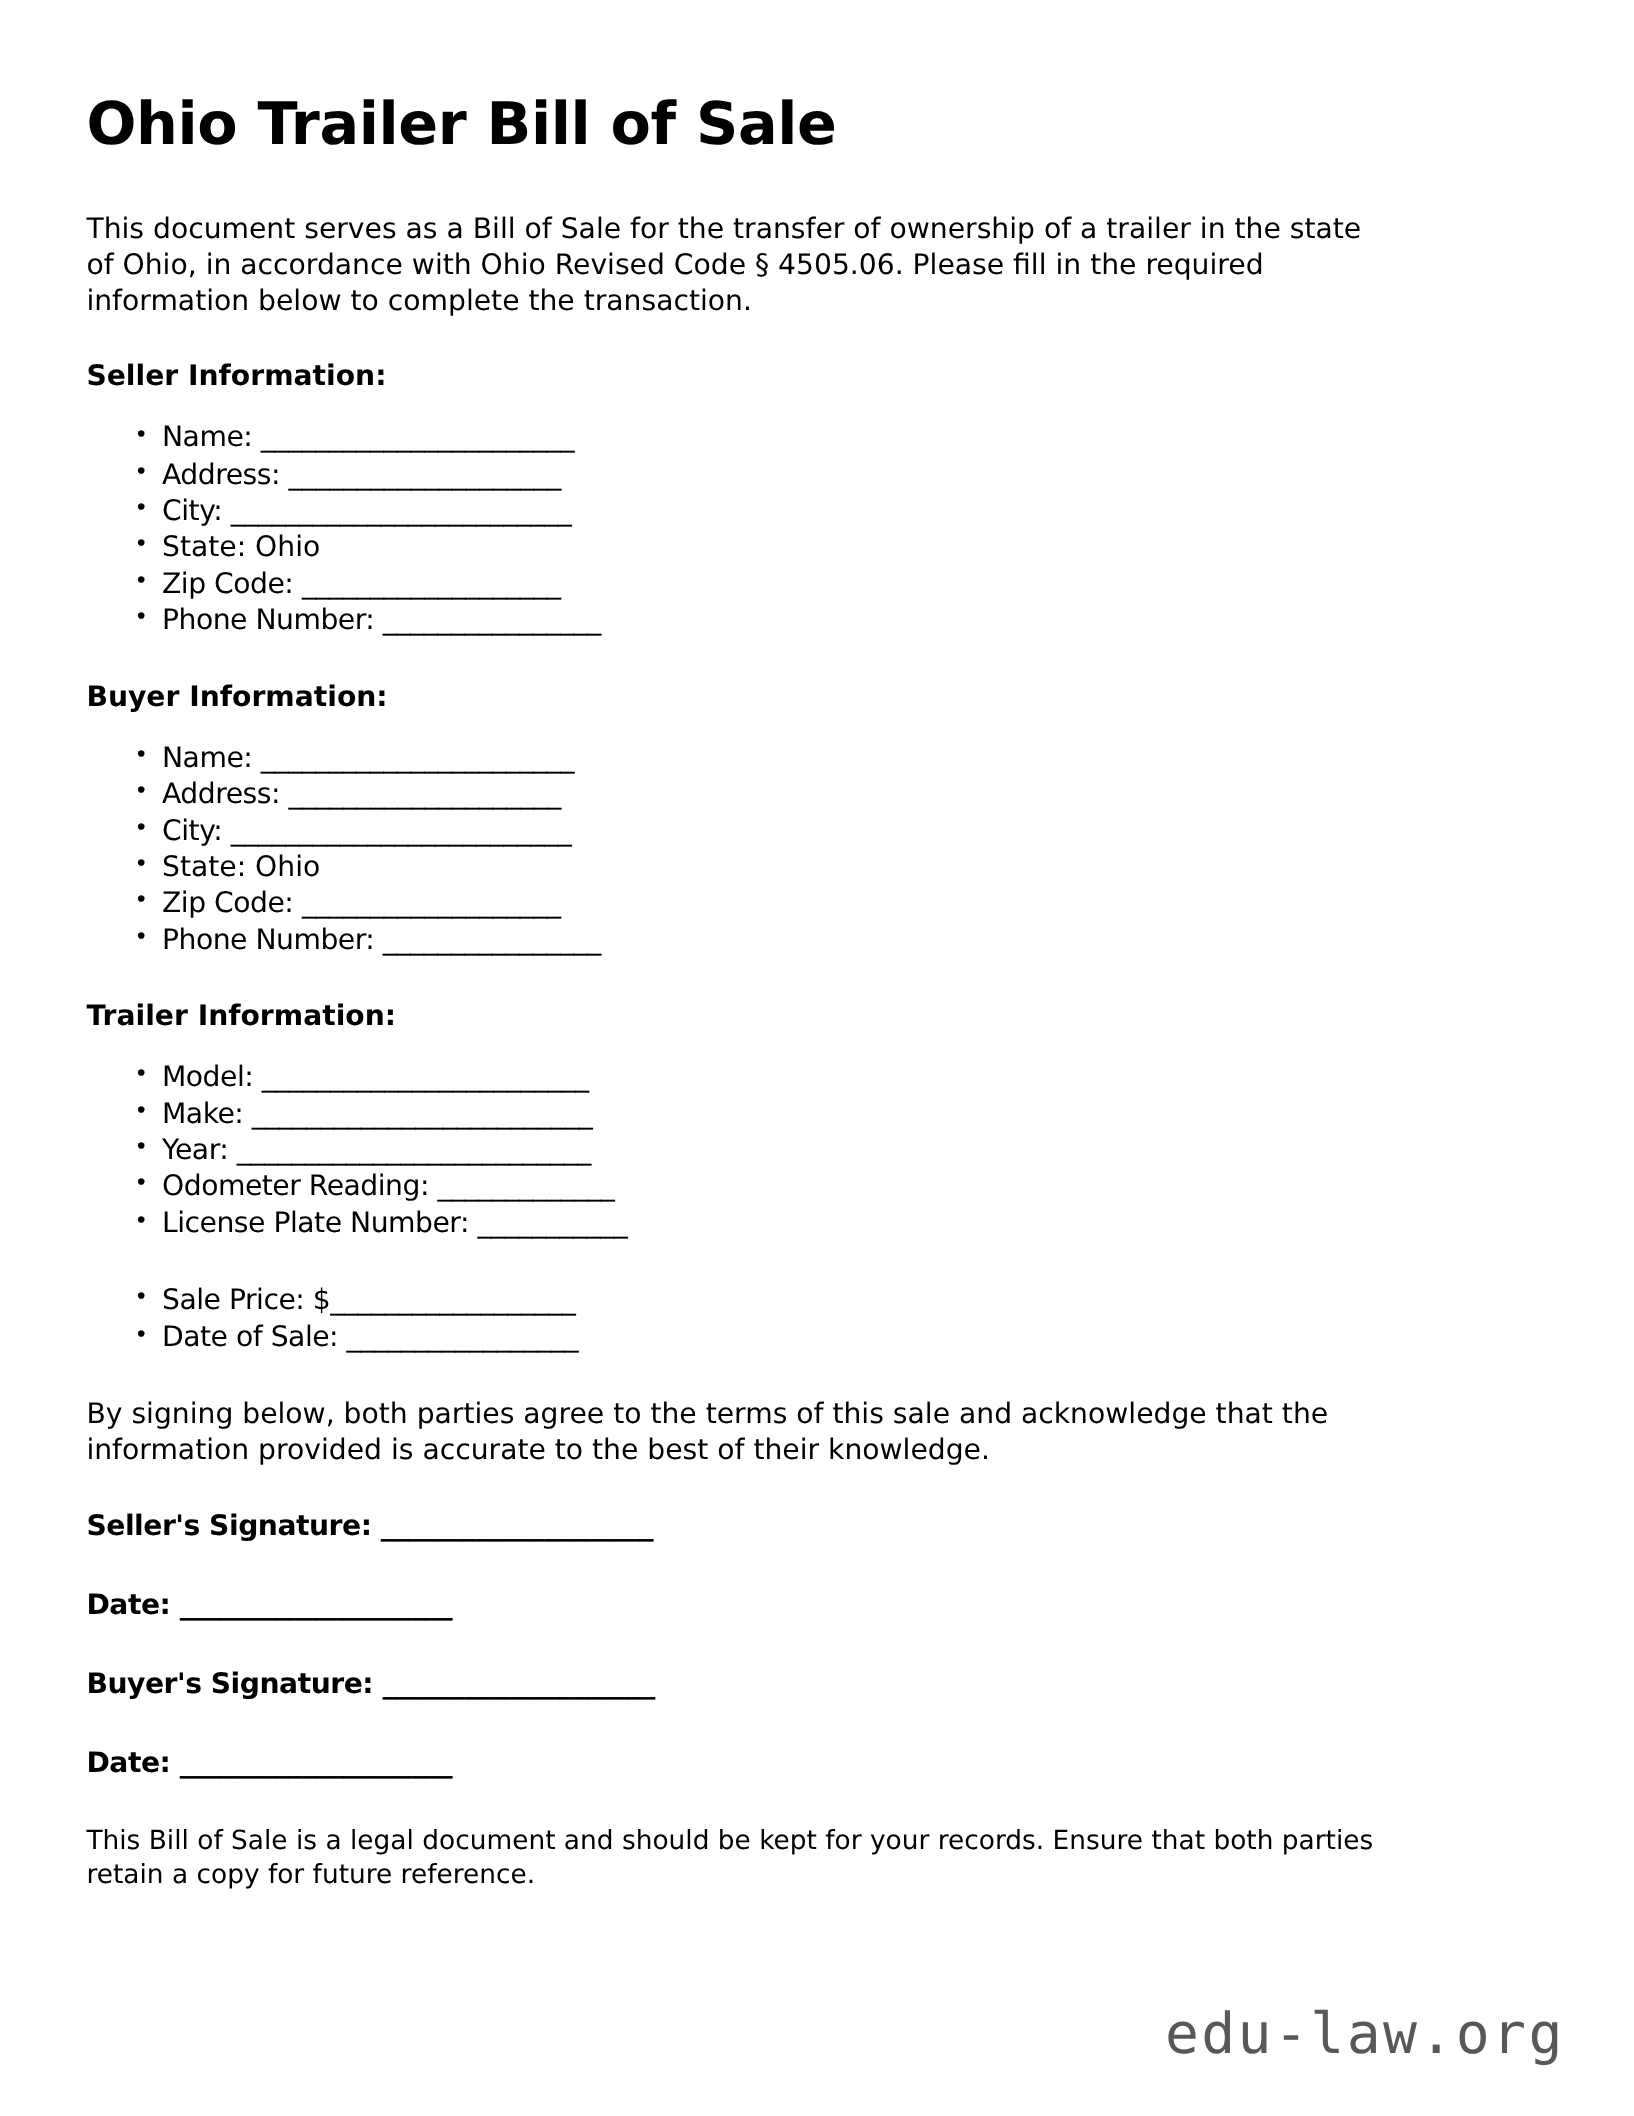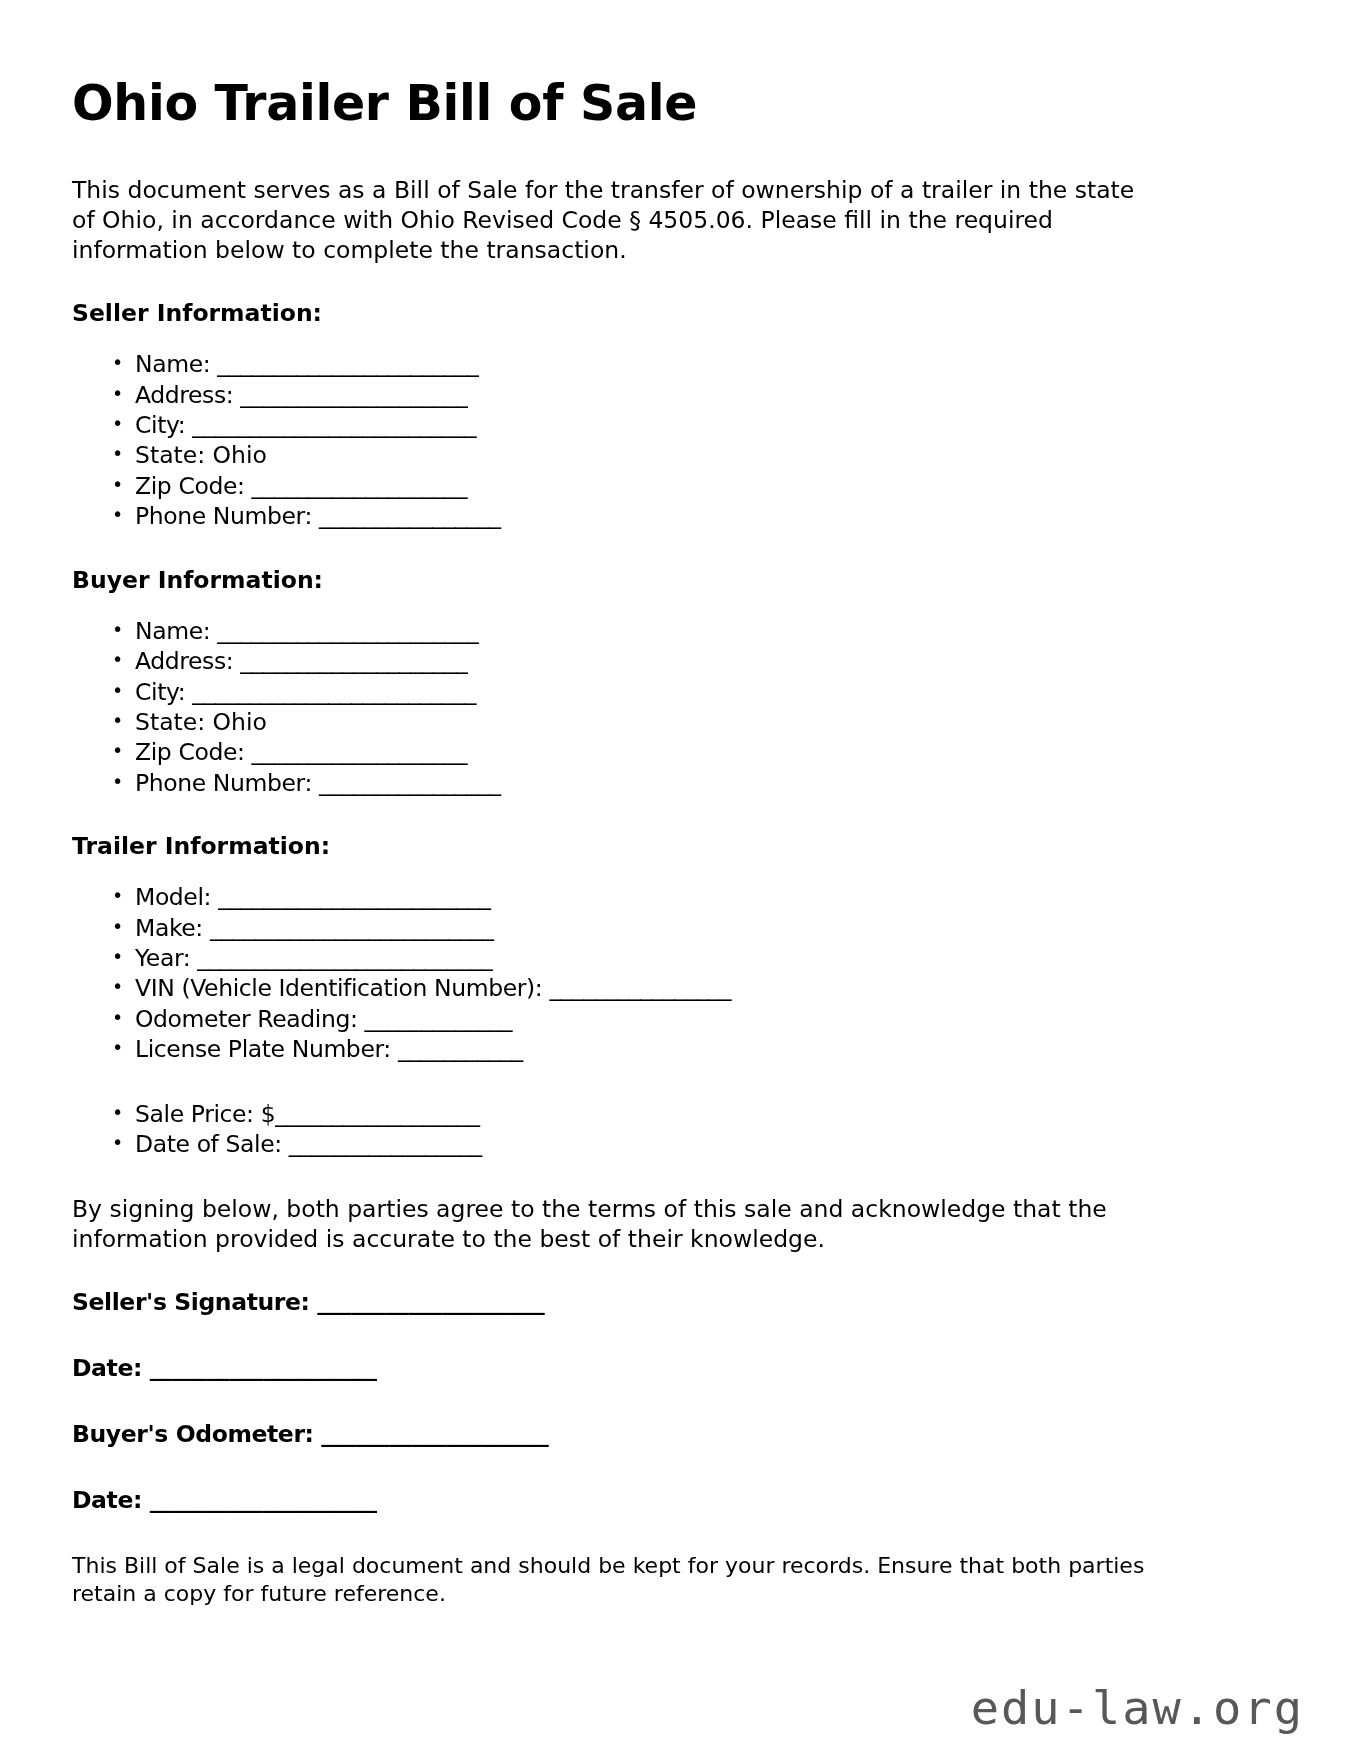--- a/index.html
+++ b/index.html
@@ -78,21 +78,21 @@
   .closing {
     font-size: 22px;
     line-height: 1.28;
     margin: 10px 0 0 0;
     color: #000;
     max-width: 1092px;
   }
   .watermark {
     position: absolute;
     right: 58px;
-    bottom: 28px;
+    bottom: 40px;
     font-family: "DejaVu Sans Mono", monospace;
     font-size: 47px;
     letter-spacing: 2px;
     color: #58585a;
     white-space: pre;
   }
   .blank { letter-spacing: -0.4px; }
 </style>
 </head>
 <body>
@@ -121,34 +121,33 @@
     <li>State: Ohio</li>
     <li class="blank">Zip Code: ___________________</li>
     <li class="blank">Phone Number: ________________</li>
   </ul>
 
   <h2 class="section-heading">Trailer Information:</h2>
   <ul class="field-list">
     <li class="blank">Model: ________________________</li>
     <li class="blank">Make: _________________________</li>
     <li class="blank">Year: __________________________</li>
-    <li class="blank">VIN (Vehicle Identification Number): ________________</li>
     <li class="blank">Odometer Reading: _____________</li>
     <li class="blank">License Plate Number: ___________</li>
   </ul>
 
   <ul class="field-list">
     <li class="blank">Sale Price: $__________________</li>
     <li class="blank">Date of Sale: _________________</li>
   </ul>
 
   <p class="para">By signing below, both parties agree to the terms of this sale and acknowledge that the information provided is accurate to the best of their knowledge.</p>
 
   <p class="sig-line first blank">Seller's Signature: ____________________</p>
   <p class="sig-line blank">Date: ____________________</p>
-  <p class="sig-line blank">Buyer's Odometer: ____________________</p>
+  <p class="sig-line blank">Buyer's Signature: ____________________</p>
   <p class="sig-line blank">Date: ____________________</p>
 
   <p class="closing">This Bill of Sale is a legal document and should be kept for your records. Ensure that both parties retain a copy for future reference.</p>
 
   <div class="watermark">edu-law.org</div>
 
 </div>
 
 </body></html>

